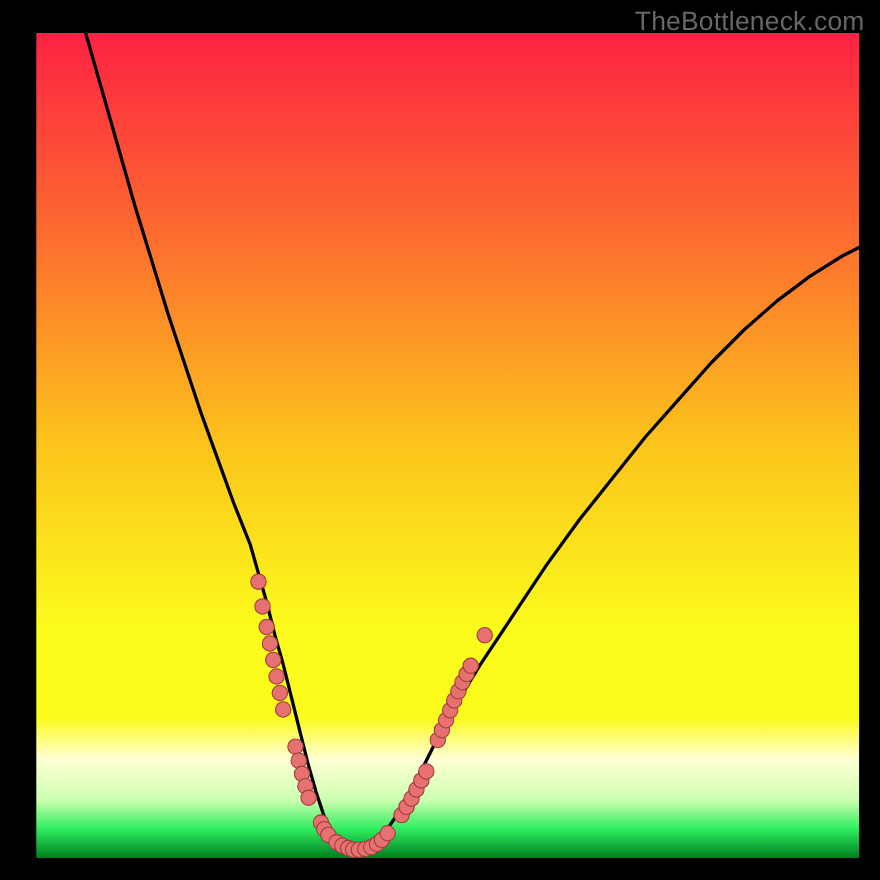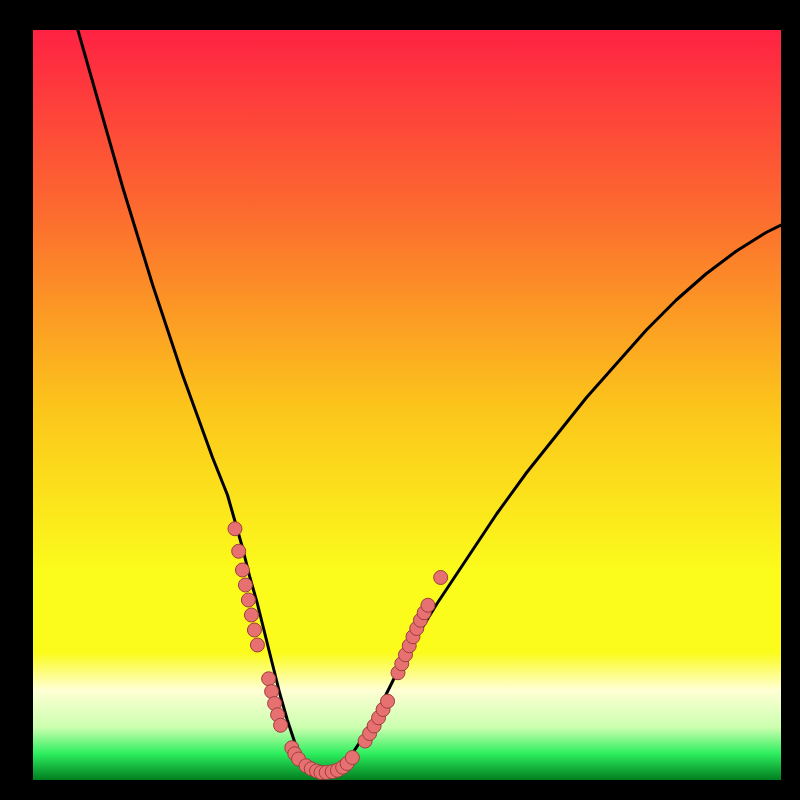--- a/index.html
+++ b/index.html
@@ -32,20 +32,21 @@
   svg {
     position: absolute;
     left: 0;
     top: 0;
   }
 </style>
 </head>
 <body>
 
 <div class="frame">
+  <div class="watermark">TheBottleneck.com</div>
   <svg id="chart-svg" width="800" height="800" viewBox="0 0 800 800">
       <defs>
         <linearGradient id="bg-grad" x1="0" y1="0" x2="0" y2="1">
           <stop offset="0%" stop-color="#FE2243"></stop>
           <stop offset="24%" stop-color="#FC6A2F"></stop>
           <stop offset="50%" stop-color="#FCC41B"></stop>
           <stop offset="72%" stop-color="#FBFB1C"></stop>
           <stop offset="83%" stop-color="#FBFB1C"></stop>
           <stop offset="88%" stop-color="#FFFFD4"></stop>
           <stop offset="93%" stop-color="#CBFFAF"></stop>

